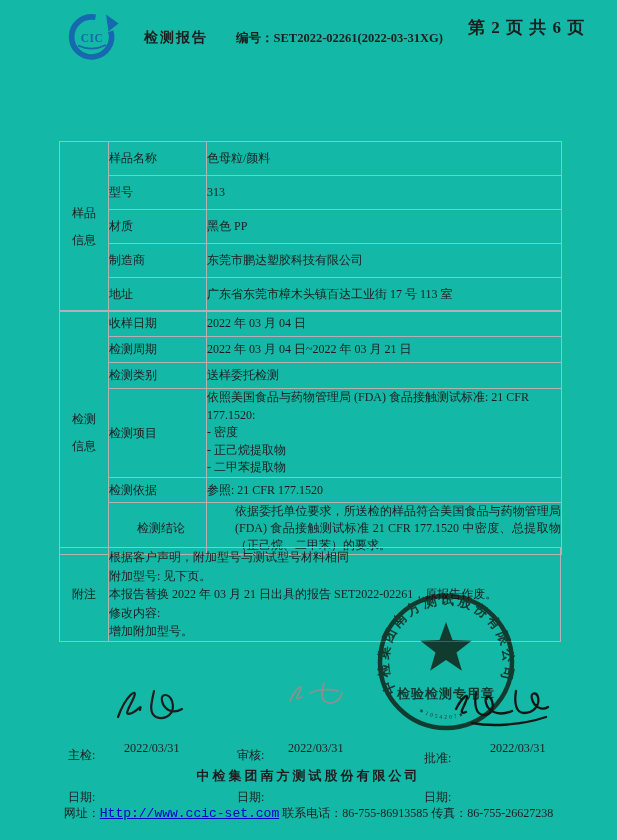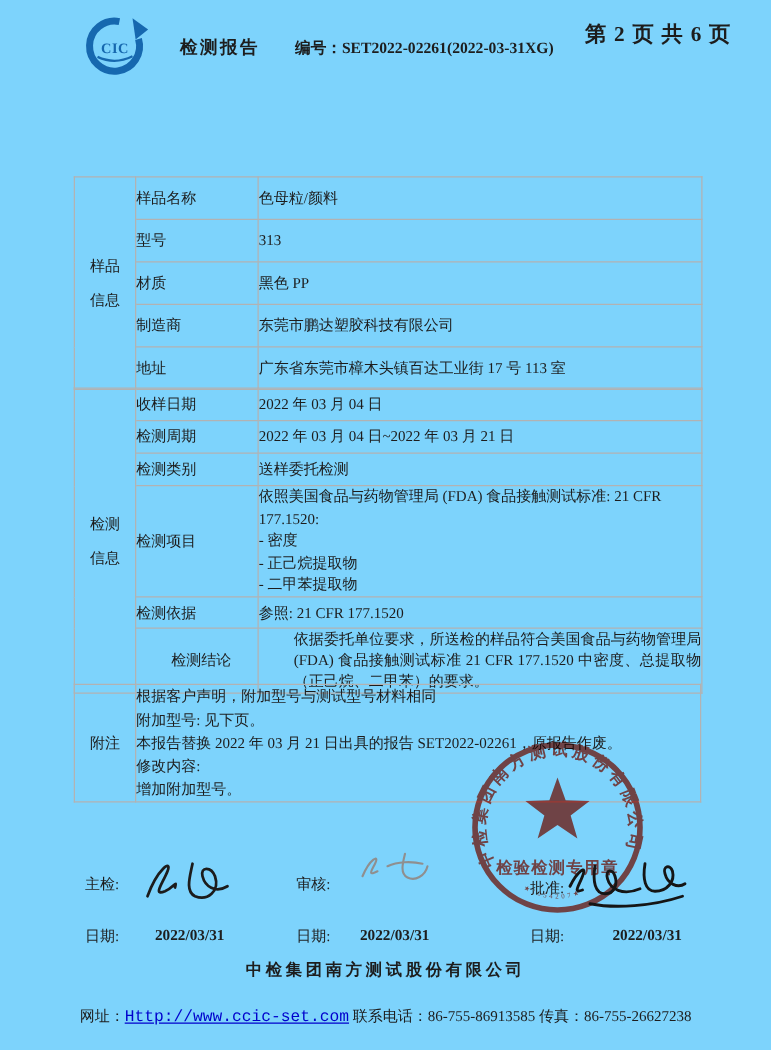--- a/index.html
+++ b/index.html
@@ -1,17 +1,17 @@
 <!DOCTYPE html>
 <html><head>
 <meta charset="utf-8">
 <style>
   html,body{margin:0;padding:0;background:#fff;}
   .page{
-    position:relative; width:617px; height:840px; background:#7dd3fc;
+    position:relative; width:617px; height:840px; background:#14b8a6;
     font-family:"Liberation Serif","DejaVu Serif",serif; color:#1d1d1d;
     overflow:hidden;
   }
   .abs{position:absolute;}
   
   .doc-title{left:144px; top:29px; font-size:14px; font-weight:bold; letter-spacing:2px;}
   .report-no{left:236px; top:30px; font-size:12.5px; font-weight:bold;}
   .page-info{left:468px; top:16px; font-size:17px; font-weight:bold; letter-spacing:1px;}
   
   table.rt{position:absolute; left:59px; width:499px; border-collapse:collapse; table-layout:fixed; font-size:12px;}
@@ -27,22 +27,22 @@
   .t3 tr:nth-child(2) td{height:25px;}
   .t3 tr:nth-child(3) td{height:25px;}
   .t3 tr:nth-child(4) td{height:88px;}
   .t3 tr:nth-child(5) td{height:24px;}
   .t3 tr:nth-child(6) td{height:46px;padding-left:28px;}
   .t4{top:547px;} .t4 td{height:93px;}
   td.ml{padding:5px 12px 5px 14px; line-height:17.6px; vertical-align:top;}
   td.jc{padding:4px 10px 4px 14px; line-height:17px; text-align:justify;}
   td.nc{padding:5px 12px 5px 14px; line-height:18.6px; vertical-align:middle;}
   
-  .slabel{font-size:12px;}
-  .sdate{font-size:12.2px;font-weight:bold;}
+  .slabel{font-size:12px;margin-top:48px;}
+  .sdate{font-size:12.2px;}
   .sig-svg{position:absolute;}
   
   .stamp{left:370px; top:586px; width:152px; height:152px; opacity:.84; mix-blend-mode:multiply; pointer-events:none; z-index:6;}
   .over-stamp{z-index:7;}
   
   .f-company{left:0; top:767px; width:617px; text-align:center; font-weight:bold; font-size:13px; letter-spacing:3px;}
   .f-line2{left:0; top:788px; width:617px; text-align:center; font-size:12px;}
   .f-line3{left:0; top:805px; width:617px; text-align:center; font-size:12px;}
   .url-link{color:#0000cc; text-decoration:underline; font-family:"Liberation Mono","DejaVu Sans Mono",monospace; font-size:13px; cursor:pointer;}
 </style>

